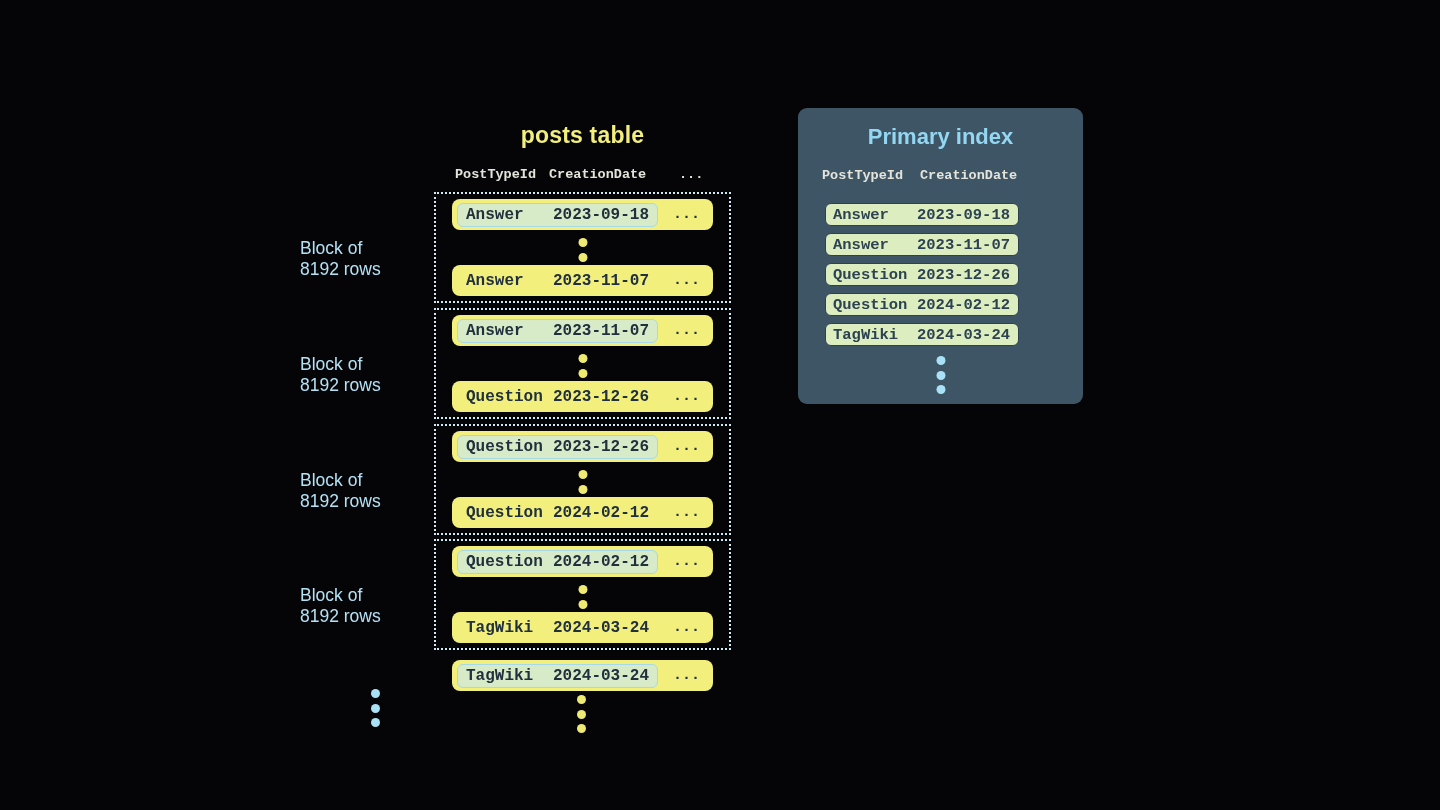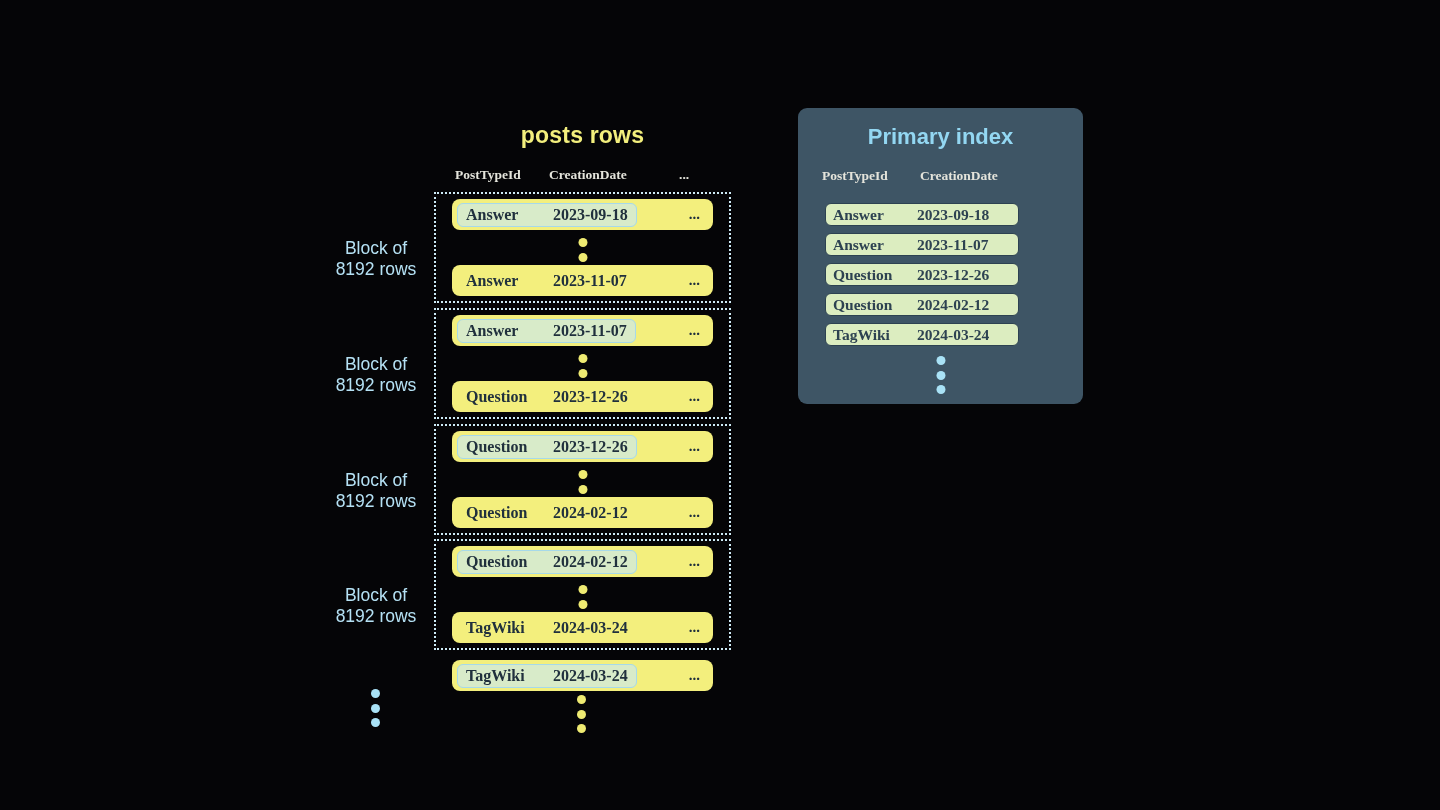--- a/index.html
+++ b/index.html
@@ -5,41 +5,41 @@
   :root{
     --bg:#050507; --yellow:#f3ef7d; --yellow-dot:#efeb72; --row-text:#20303d;
     --pill-bg:#d8ebc9; --pill-border:#a6d9ea; --dotted-border:#cdeaf5;
     --blue-label:#b5e1f4; --header-text:#e4e4db; --panel-bg:#3e5565;
     --panel-title:#93d7f2; --panel-header-text:#e9eeee; --index-row-bg:#dcedc0;
     --index-row-border:#2d4251; --blue-dot:#a9e2f6;
   }
   html,body{margin:0;padding:0;background:#000;}
   .stage{position:relative;width:1440px;height:810px;background:var(--bg);overflow:hidden;
          font-family:"Liberation Sans",sans-serif;}
-  .mono{font-family:Liberation Serif, serif;}
+  .mono{font-family:Liberation Mono, monospace;}
 
   
   .pt-title{position:absolute;left:434px;top:122px;width:297px;text-align:center;
     color:var(--yellow);font-size:23px;font-weight:600;letter-spacing:.2px;}
   .col-head{position:absolute;top:167px;color:var(--header-text);font-size:13.5px;font-weight:600;}
   .block{position:absolute;left:434px;width:297px;height:111px;box-sizing:border-box;
     border:2px dotted var(--dotted-border);}
   .row{position:absolute;left:16px;width:261px;height:31px;background:var(--yellow);
     border-radius:8px;display:flex;align-items:center;box-sizing:border-box;}
   .row .pill{margin-left:5px;display:flex;align-items:center;padding:2px 8px;
     border:1.5px solid transparent;border-radius:6px;}
   .row.hl .pill{background:var(--pill-bg);border-color:var(--pill-border);}
   .cell-type{display:inline-block;width:87px;}
   .row .mono-txt{color:var(--row-text);font-size:16px;font-weight:700;}
   .row .more{margin-left:auto;margin-right:13px;color:var(--row-text);font-size:15px;font-weight:700;}
   .row-first{top:5px;}
   .row-last{bottom:5px;}
   .standalone{left:452px;top:660px;}
 
-  .blk-label{position:absolute;left:300px;width:152px;text-align:center;
+  .blk-label{position:absolute;left:300px;width:152px;text-align:left;
     color:var(--blue-label);font-size:17.5px;line-height:21px;font-weight:500;}
 
   
   .dots{position:absolute;display:flex;flex-direction:column;align-items:center;gap:5.5px;}
   .dots .dot{width:9px;height:9px;border-radius:50%;}
   .dots.in-block{left:50%;transform:translateX(-50%);top:44px;}
   .dot.y{background:var(--yellow-dot);}
   .dot.b{background:var(--blue-dot);}
 
   
@@ -55,21 +55,21 @@
     background:var(--index-row-bg);border:1.5px solid var(--index-row-border);
     border-radius:6px;display:flex;align-items:center;padding-left:7px;}
   .idx-row .mono-txt{color:var(--index-row-border);font-size:15.5px;font-weight:700;}
   .idx-type{display:inline-block;width:84px;}
 </style>
 </head>
 <body>
 
 <div class="stage">
 
-  <div class="pt-title">posts rows</div>
+  <div class="pt-title">posts table</div>
   <div class="col-head mono" style="left:455px;">PostTypeId</div>
   <div class="col-head mono" style="left:549px;">CreationDate</div>
   <div class="col-head mono" style="left:679px;">...</div>
 
   <div class="block" style="top:192px;">
     <div class="row hl row-first">
       <span class="pill">
         <span class="mono mono-txt cell-type">Answer</span>
         <span class="mono mono-txt">2023-09-18</span>
       </span>

